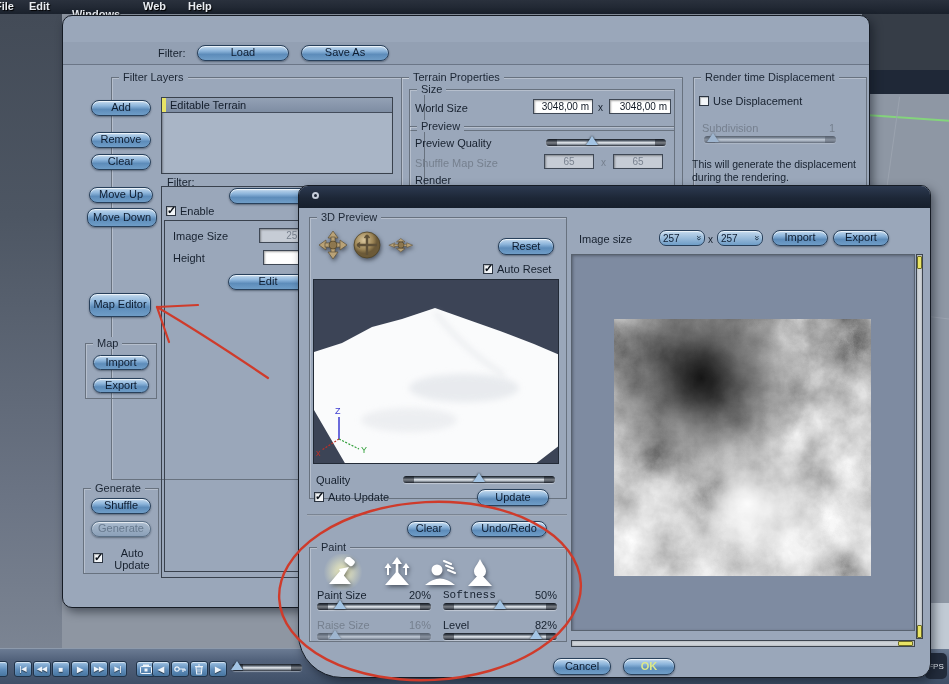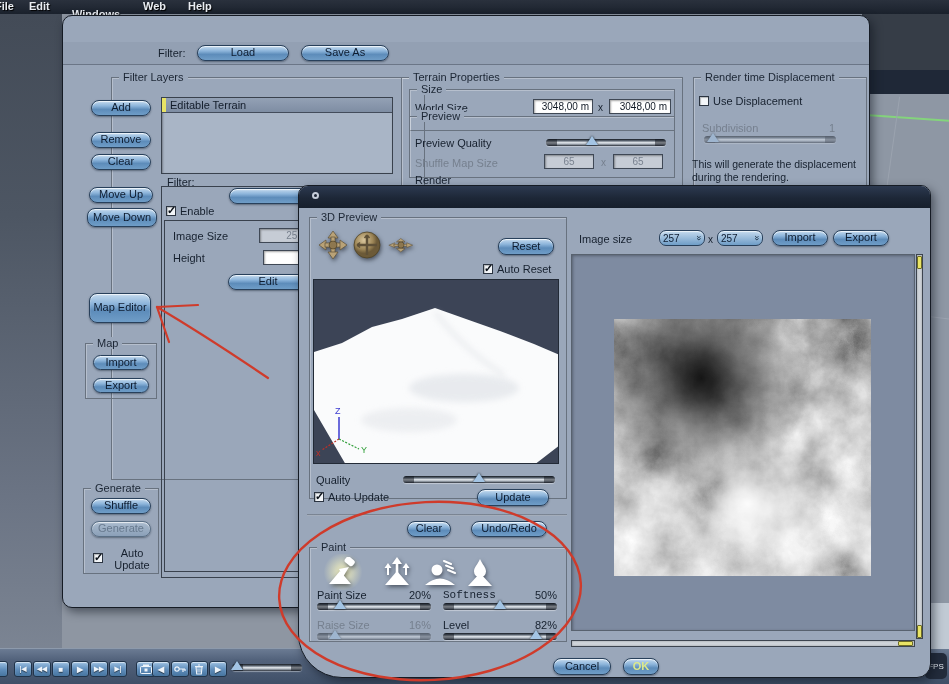--- a/index.html
+++ b/index.html
@@ -145,21 +145,21 @@
   <div class="btn" style="left:238px;top:29px;width:88px;height:16px;">Save As</div>
 
   <div class="group" style="left:16px;top:61px;width:314px;height:403px;margin-left:32px;">
     <span class="legend">Filter Layers</span>
   </div>
   <div class="btn" style="left:28px;top:84px;width:60px;height:16px;">Add</div>
   <div class="btn" style="left:28px;top:116px;width:60px;height:16px;">Remove</div>
   <div class="btn" style="left:28px;top:138px;width:60px;height:16px;">Clear</div>
   <div class="btn" style="left:26px;top:171px;width:64px;height:16px;">Move Up</div>
   <div class="btn" style="left:24px;top:192px;width:70px;height:19px;">Move Down</div>
-  <div class="btn" style="left:26px;top:277px;width:62px;height:30px;padding:2px;white-space:normal;">Map Editor</div>
+  <div class="btn" style="left:26px;top:277px;width:62px;height:24px;padding:2px;white-space:normal;">Map Editor</div>
 
   <div class="list" style="left:98px;top:81px;width:232px;height:77px;">
     <div class="list-row">
       <span class="marker" style="background:#e9e466;"></span>
       <span class="row-label">Editable Terrain</span>
     </div>
   </div>
 
   <div class="group" style="left:22px;top:327px;width:72px;height:56px;">
     <span class="legend">Map</span>
@@ -191,21 +191,21 @@
     <span class="legend">Terrain Properties</span>
   </div>
   <div class="group" style="left:346px;top:73px;width:266px;height:42px;">
     <span class="legend">Size</span>
   </div>
   <span class="lbl" style="left:352px;top:86px;">World Size</span>
   <div class="field" style="left:470px;top:83px;width:60px;height:15px;">3048,00 m</div>
   <span class="lbl" style="left:535px;top:86px;font-size:10px;">x</span>
   <div class="field" style="left:546px;top:83px;width:62px;height:15px;">3048,00 m</div>
 
-  <div class="group" style="left:346px;top:100px;width:266px;height:62px;padding-left:44px;">
+  <div class="group" style="left:346px;top:110px;width:266px;height:62px;padding-left:44px;">
     <span class="legend">Preview</span>
   </div>
   <span class="lbl" style="left:352px;top:121px;">Preview Quality</span>
   <div class="slider" style="left:483px;top:123px;width:120px;">
       <span class="thumb" style="left: calc(38% - 6px);"></span>
     </div>
   <span class="lbl dim" style="left:352px;top:141px;">Shuffle Map Size</span>
   <div class="field gray" style="left:481px;top:138px;width:50px;height:15px;text-align:center;">65</div>
   <span class="lbl dim" style="left:538px;top:141px;font-size:10px;">x</span>
   <div class="field gray" style="left:550px;top:138px;width:50px;height:15px;text-align:center;">65</div>
@@ -416,21 +416,21 @@
 
   <div class="sb-track" style="left:617px;top:68px;width:7px;height:385px;">
     <span class="sb-thumb" style="left:0;top:1px;width:5px;height:13px;background:#e9e466;"></span>
     <span class="sb-thumb" style="left:0;top:370px;width:5px;height:13px;background:#e9e466;"></span>
   </div>
   <div class="sb-track" style="left:272px;top:454px;width:344px;height:7px;">
     <span class="sb-thumb" style="left:326px;top:0;width:15px;height:5px;background:#e9e466;"></span>
   </div>
 
   <div class="btn" style="left:254px;top:472px;width:58px;height:17px;">Cancel</div>
-  <div class="btn ok-btn" style="left:324px;top:472px;width:36px;height:17px;border-radius:8px;">OK</div>
+  <div class="btn ok-btn" style="left:324px;top:472px;width:52px;height:17px;border-radius:8px;">OK</div>
 </div>
 
 <svg width="949" height="684" viewBox="0 0 949 684" style="position:absolute;left:0;top:0;z-index:60;pointer-events:none;">
   <ellipse cx="430" cy="591" rx="151" ry="89" fill="none" stroke="#cf3b2b" stroke-width="2.4" transform="rotate(-3 430 591)"></ellipse>
   <g fill="none" stroke="#cf3b2b" stroke-width="2.2" stroke-linecap="round">
     <path d="M268,378 Q206,336 157,307" stroke="#cf3b2b"></path>
     <path d="M157,307 L198,305" stroke="#cf3b2b"></path>
     <path d="M157,307 L169,342" stroke="#cf3b2b"></path>
   </g>
 </svg>

